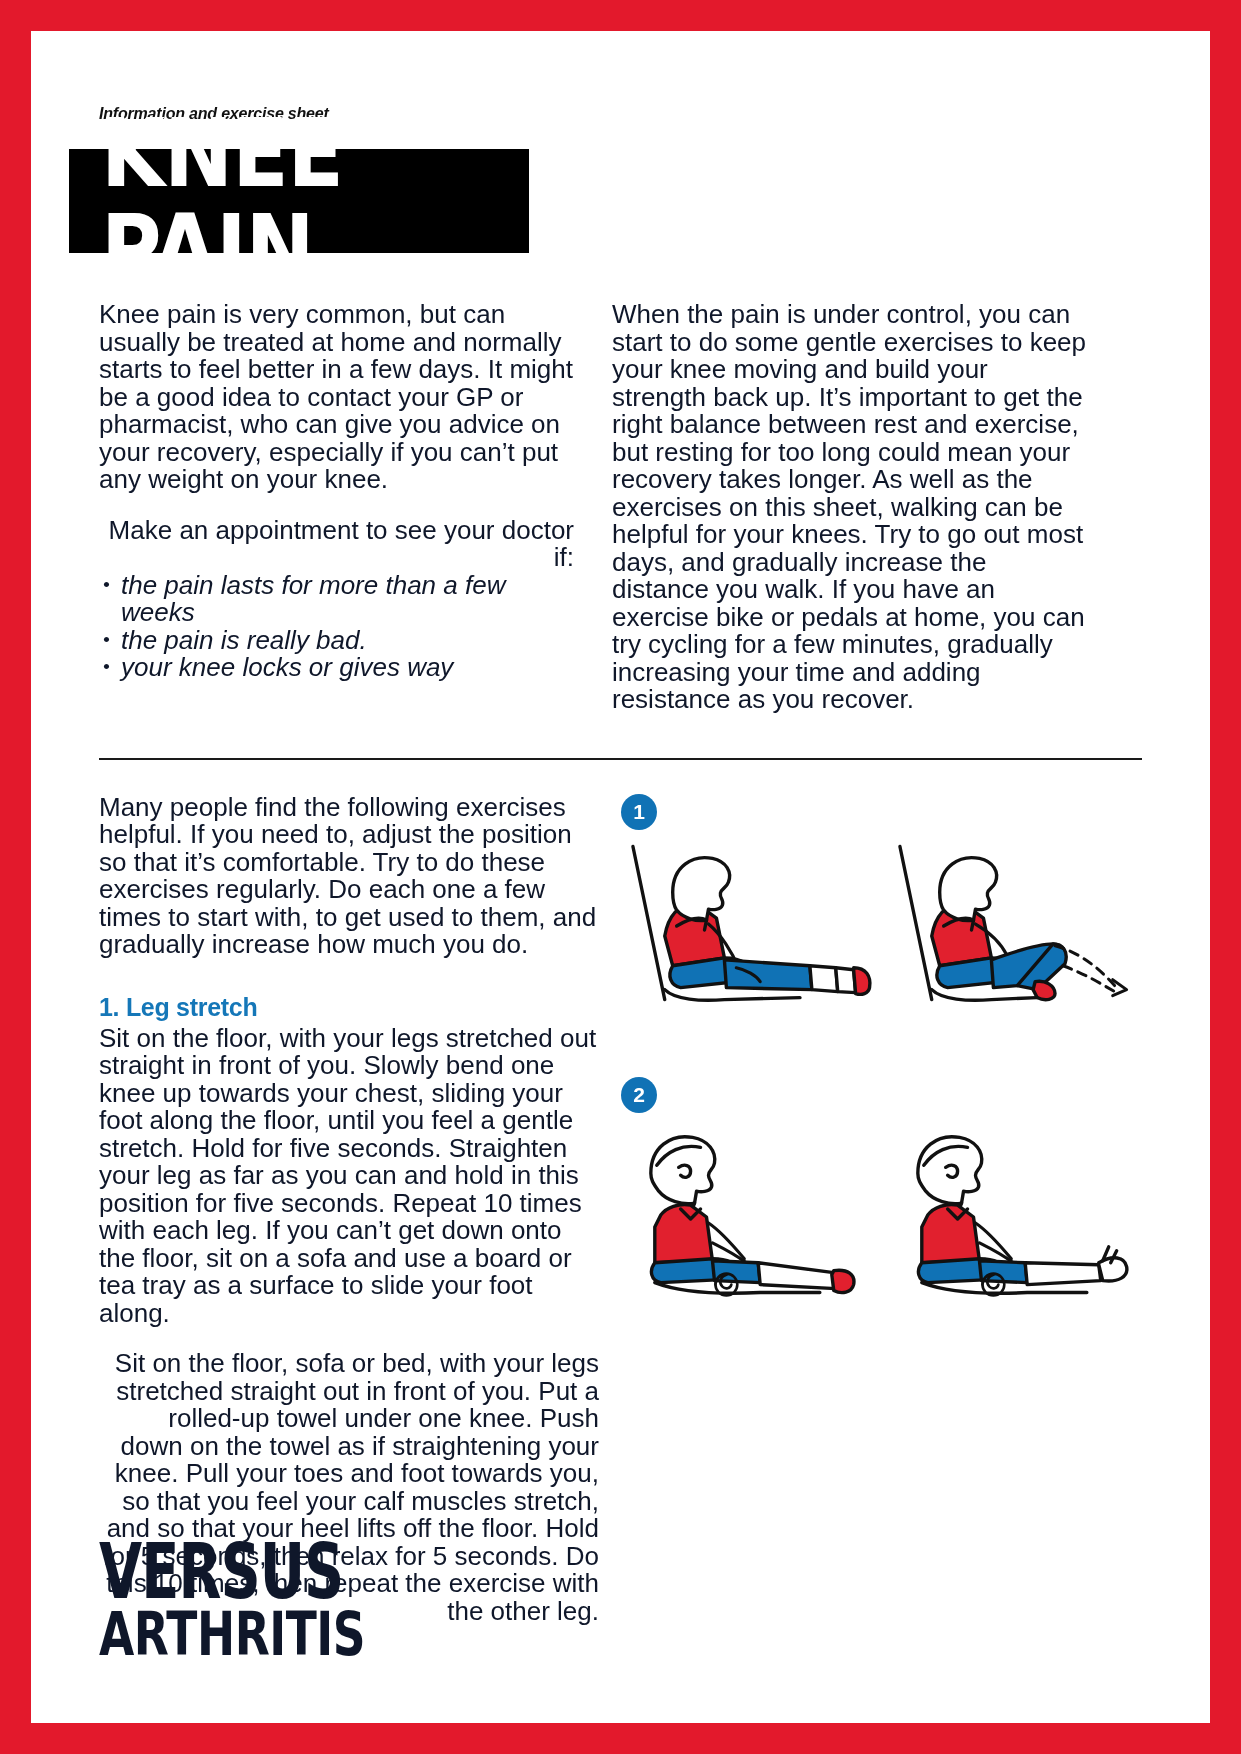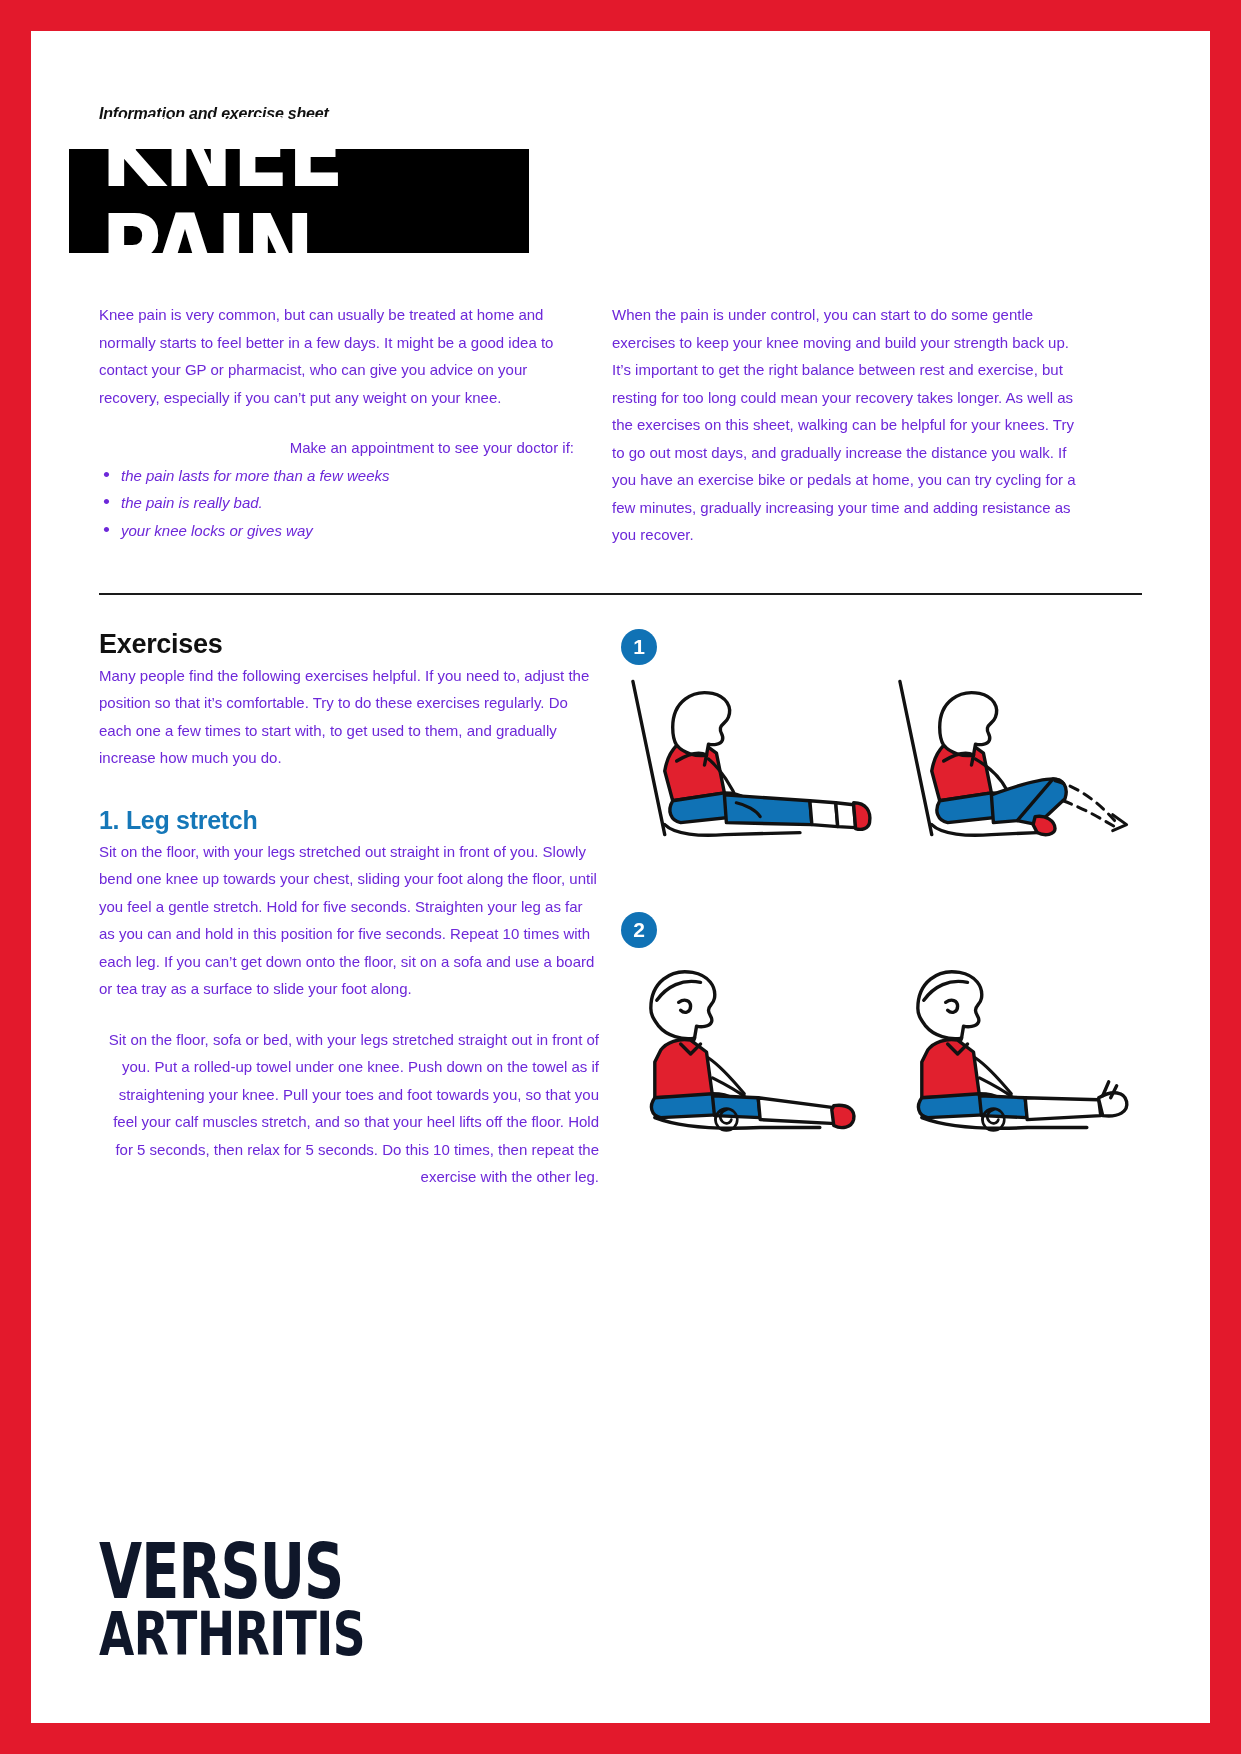--- a/index.html
+++ b/index.html
@@ -69,23 +69,23 @@
   .intro {
     display: flex;
     gap: 38px;
     margin-top: 48px;
     padding-left: 30px;
     padding-right: 28px;
   }
   .intro .col { width: 475px; }
 
   p.body, ul.body li {
-    font-size: 15px;
+    font-size: 26px;
     line-height: 27.5px;
-    color: #6d28d9;
+    color: #0f172a;
   }
   p.body + p.body { margin-top: 23px; text-align: right; }
 
   ul.body {
     list-style: none;
     margin-top: 0;
     font-style: italic;
   }
   ul.body li {
     position: relative;
@@ -212,21 +212,20 @@
       <div class="col">
         <p class="body">When the pain is under control, you can start to do some gentle exercises to keep your knee moving and build your strength back up. It’s important to get the right balance between rest and exercise, but resting for too long could mean your recovery takes longer. As well as the exercises on this sheet, walking can be helpful for your knees. Try to go out most days, and gradually increase the distance you walk. If you have an exercise bike or pedals at home, you can try cycling for a few minutes, gradually increasing your time and adding resistance as you recover.</p>
       </div>
     </div>
 
     <div class="divider"></div>
 
     <div class="main">
 
       <div class="left">
-        <h2 class="section-h">Exercises</h2>
         <p class="body">Many people find the following exercises helpful. If you need to, adjust the position so that it’s comfortable. Try to do these exercises regularly. Do each one a few times to start with, to get used to them, and gradually increase how much you do.</p>
 
         <h3 class="ex-h">1. Leg stretch</h3>
         <p class="body">Sit on the floor, with your legs stretched out straight in front of you. Slowly bend one knee up towards your chest, sliding your foot along the floor, until you feel a gentle stretch. Hold for five seconds. Straighten your leg as far as you can and hold in this position for five seconds. Repeat 10 times with each leg. If you can’t get down onto the floor, sit on a sofa and use a board or tea tray as a surface to slide your foot along.</p>
 
         <p class="body">Sit on the floor, sofa or bed, with your legs stretched straight out in front of you. Put a rolled-up towel under one knee. Push down on the towel as if straightening your knee. Pull your toes and foot towards you, so that you feel your calf muscles stretch, and so that your heel lifts off the floor. Hold for 5 seconds, then relax for 5 seconds. Do this 10 times, then repeat the exercise with the other leg.</p>
       </div>
 
       <div class="right">
 

